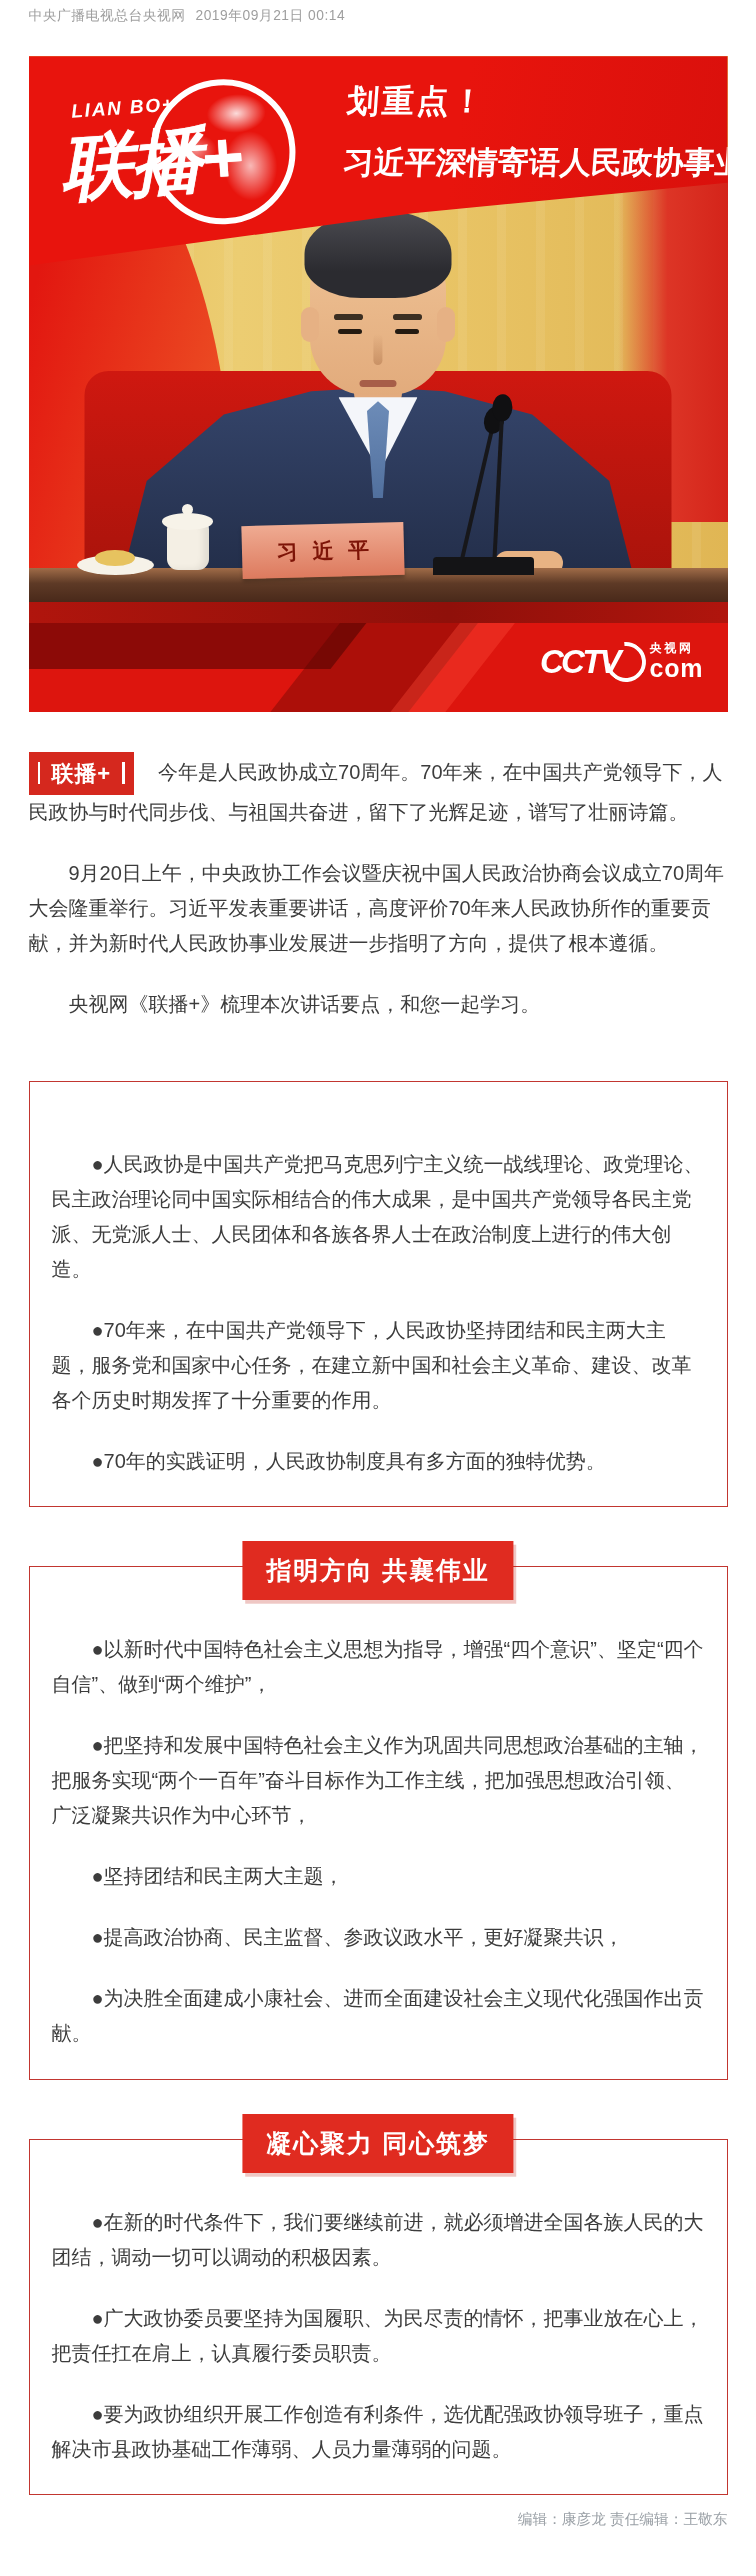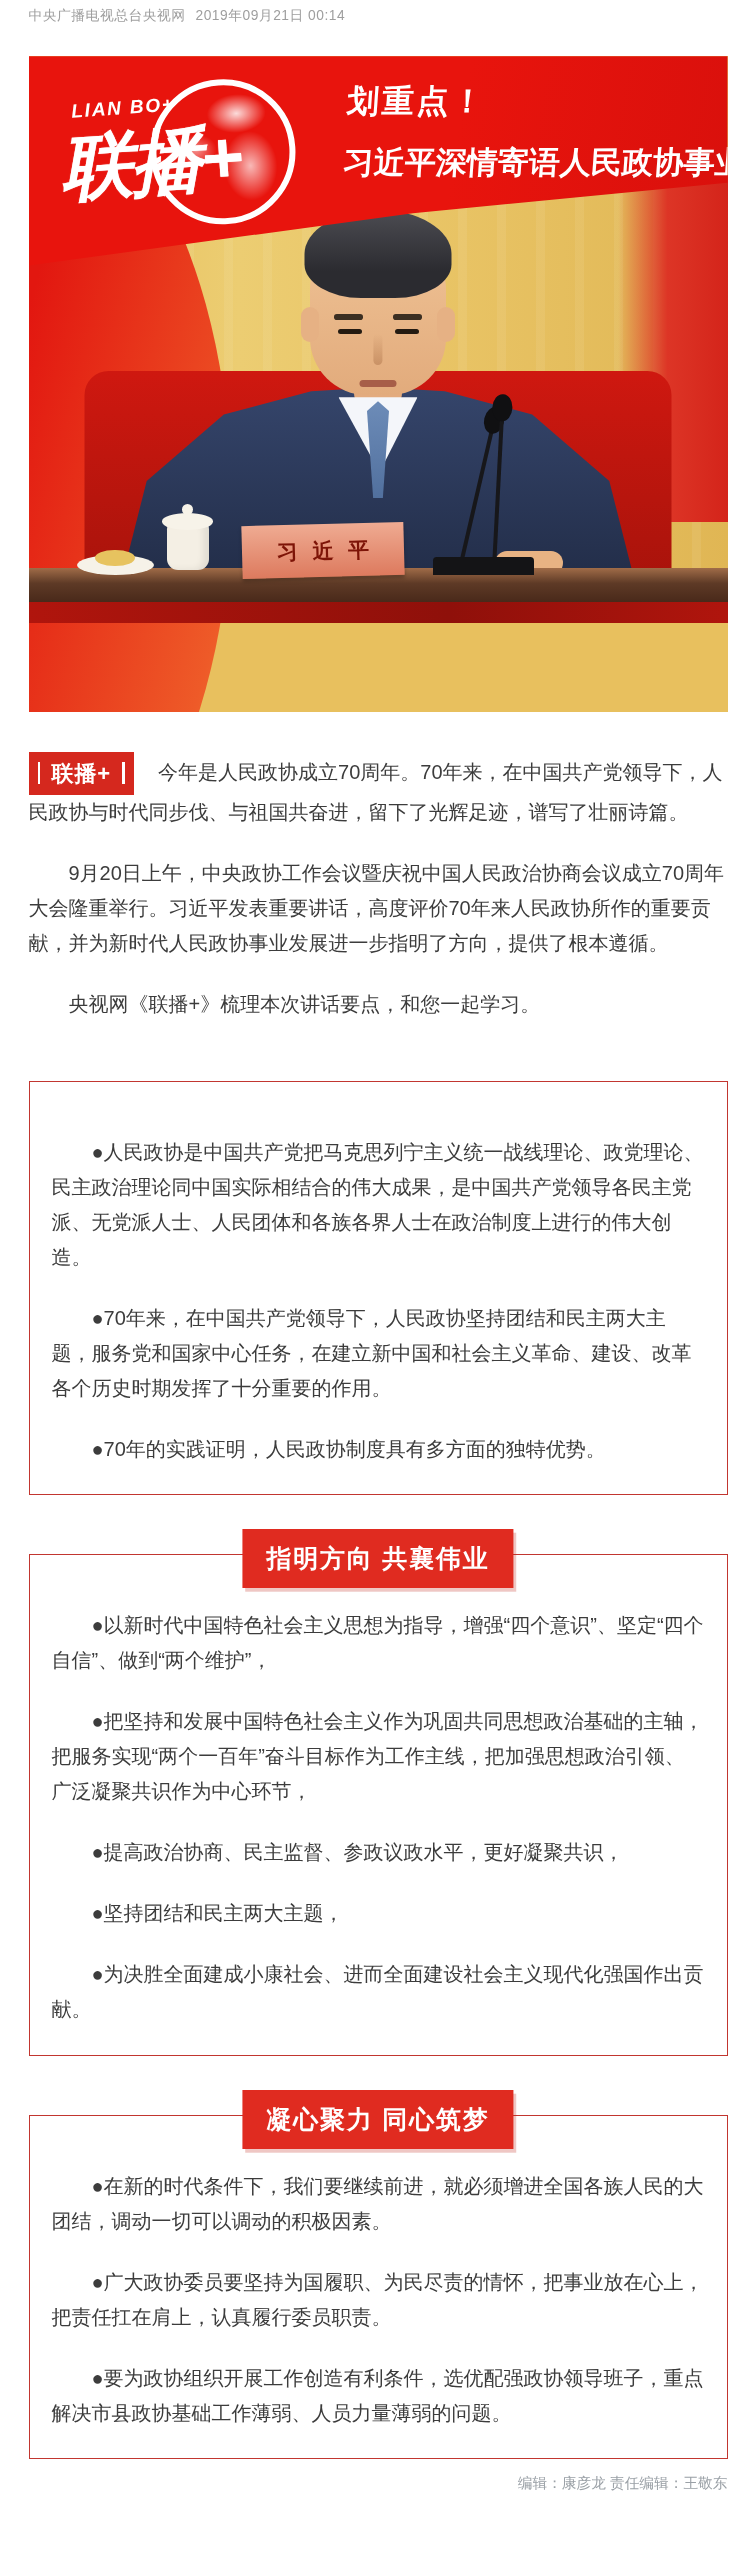--- a/index.html
+++ b/index.html
@@ -173,21 +173,21 @@
     position:relative; border:1.8px solid #c23630; margin-top:59px; padding:53px 22px 27.5px;
   }
   .section:first-of-type { margin-top:66px; }
   .section-badge {
     position:absolute; top:-26px; left:50%; transform:translateX(-50%);
     background:#e02b20; color:#ffffff; font-size:25px; font-weight:bold;
     padding:12px 24px; white-space:nowrap; letter-spacing:1.8px;
     box-shadow:2.8px 3.7px 0 rgba(190,30,20,.25);
   }
   .section p { text-indent:2em; }
-  .section p:first-of-type { margin-top:0; }
+  .section p:first-of-type { margin-top:12px; }
 
   .credits {
     width:699px; margin:14.7px auto 0; text-align:right;
     font-size:14.7px; color:#9aa0a6; padding-bottom:11px;
   }
 </style>
 </head>
 <body>
 
 <div class="meta-line">
@@ -243,20 +243,33 @@
       <div class="logo-globe"></div>
       <div class="logo-latin">LIAN BO+</div>
       <div class="logo-cn">联播+</div>
     </div>
     <div class="headline">
       <div class="l1">划重点！</div>
       <div class="l2">习近平深情寄语人民政协事业</div>
     </div>
   </div>
 
+  <div class="banner-bottom">
+    <div class="bb-dark1"></div>
+    <div class="bb-dark2"></div>
+    <div class="bb-stripe"></div>
+    <div class="cctv">
+      <span class="cctv-word">CCTV</span>
+      <span class="cctv-ring"></span>
+      <span class="cctv-col">
+        <div class="cctv-cn">央视网</div>
+        <div class="cctv-com">com</div>
+      </span>
+    </div>
+  </div>
 </div>
 
 <div class="article">
 
   <div class="intro">
     <p>
       <span class="lianbo-badge">
         <span class="bar"></span>
         <span class="lbl">联播+</span>
         <span class="bar"></span>
@@ -269,22 +282,22 @@
   <div class="section">
     <p>●人民政协是中国共产党把马克思列宁主义统一战线理论、政党理论、民主政治理论同中国实际相结合的伟大成果，是中国共产党领导各民主党派、无党派人士、人民团体和各族各界人士在政治制度上进行的伟大创造。</p>
     <p>●70年来，在中国共产党领导下，人民政协坚持团结和民主两大主题，服务党和国家中心任务，在建立新中国和社会主义革命、建设、改革各个历史时期发挥了十分重要的作用。</p>
     <p>●70年的实践证明，人民政协制度具有多方面的独特优势。</p>
   </div>
 
   <div class="section">
     <div class="section-badge">指明方向 共襄伟业</div>
     <p>●以新时代中国特色社会主义思想为指导，增强“四个意识”、坚定“四个自信”、做到“两个维护”，</p>
     <p>●把坚持和发展中国特色社会主义作为巩固共同思想政治基础的主轴，把服务实现“两个一百年”奋斗目标作为工作主线，把加强思想政治引领、广泛凝聚共识作为中心环节，</p>
+    <p>●坚持团结和民主两大主题，</p>
     <p>●提高政治协商、民主监督、参政议政水平，更好凝聚共识，</p>
-    <p>●坚持团结和民主两大主题，</p>
     <p>●为决胜全面建成小康社会、进而全面建设社会主义现代化强国作出贡献。</p>
   </div>
 
   <div class="section">
     <div class="section-badge">凝心聚力 同心筑梦</div>
     <p>●在新的时代条件下，我们要继续前进，就必须增进全国各族人民的大团结，调动一切可以调动的积极因素。</p>
     <p>●广大政协委员要坚持为国履职、为民尽责的情怀，把事业放在心上，把责任扛在肩上，认真履行委员职责。</p>
     <p>●要为政协组织开展工作创造有利条件，选优配强政协领导班子，重点解决市县政协基础工作薄弱、人员力量薄弱的问题。</p>
   </div>
 

